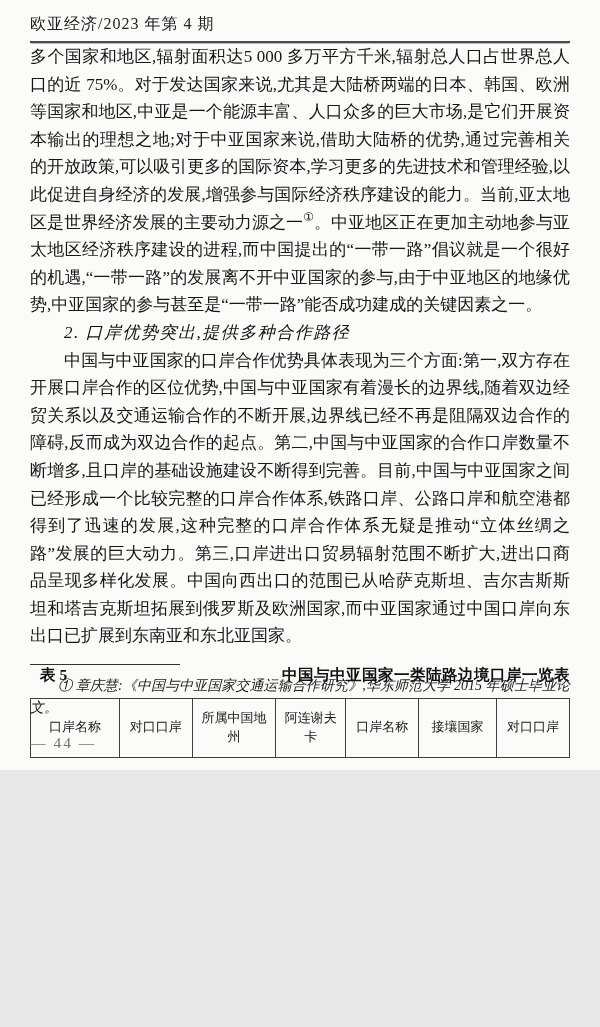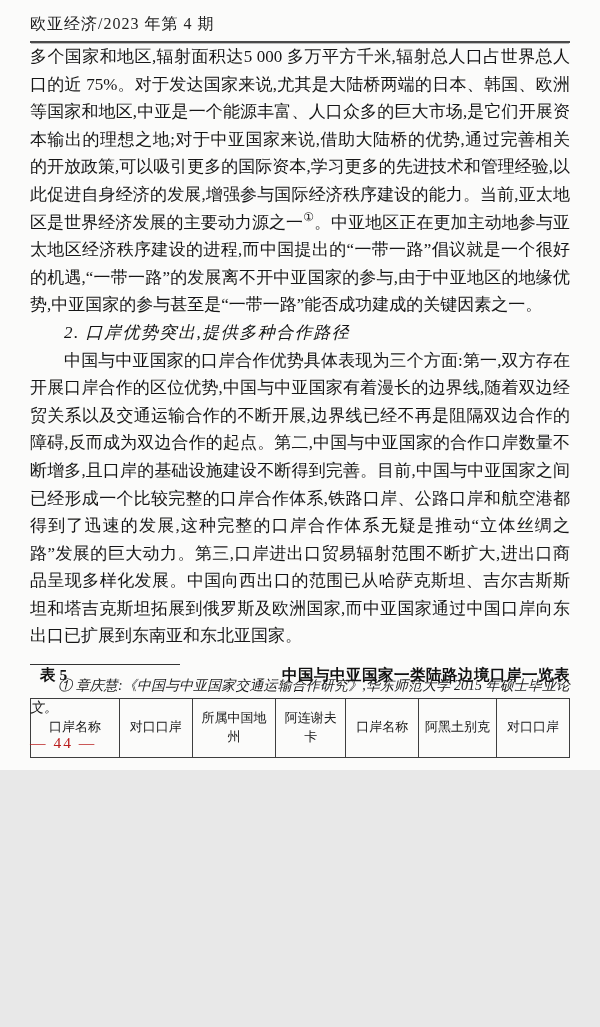--- a/index.html
+++ b/index.html
@@ -86,21 +86,21 @@
     text-indent: 2em;
     text-align: justify;
     color: #1a1a1a;
   }
   .page-number {
     position: absolute;
     left: 30px;
     bottom: 18px;
     font-size: 15.5px;
     letter-spacing: 2px;
-    color: #b91c1c;
+    color: #737373;
   }
 </style>
 </head>
 <body>
 
 <div class="page">
 
   <div class="running-head">欧亚经济/2023 年第 4 期</div>
 
   <p class="body-text para-first"><span>多个国家和地区,辐射面积达5 000 多万平方千米,辐射总人口占世界总人口的近 75%。对于发达国家来说,尤其是大陆桥两端的日本、韩国、欧洲等国家和地区,中亚是一个能源丰富、人口众多的巨大市场,是它们开展资本输出的理想之地;对于中亚国家来说,借助大陆桥的优势,通过完善相关的开放政策,可以吸引更多的国际资本,学习更多的先进技术和管理经验,以此促进自身经济的发展,增强参与国际经济秩序建设的能力。当前,亚太地区是世界经济发展的主要动力源之一</span><sup class="fnmark">①</sup><span>。中亚地区正在更加主动地参与亚太地区经济秩序建设的进程,而中国提出的“一带一路”倡议就是一个很好的机遇,“一带一路”的发展离不开中亚国家的参与,由于中亚地区的地缘优势,中亚国家的参与甚至是“一带一路”能否成功建成的关键因素之一。</span></p>
@@ -124,21 +124,21 @@
         <col class="c6">
         <col class="c7">
     </colgroup>
     <thead>
       <tr>
         <th>口岸名称</th>
         <th>对口口岸</th>
         <th>所属中国地州</th>
         <th>阿连谢夫卡</th>
         <th>口岸名称</th>
-        <th>阿黑土别克</th>
+        <th>接壤国家</th>
         <th>对口口岸</th>
       </tr>
     </thead>
     <tbody>
     </tbody>
   </table>
 
   <div class="footnote-block">
     <div class="footnote-rule"></div>
     <p class="footnote-text">①  章庆慧:《中国与中亚国家交通运输合作研究》,华东师范大学 2015 年硕士毕业论文。</p>

